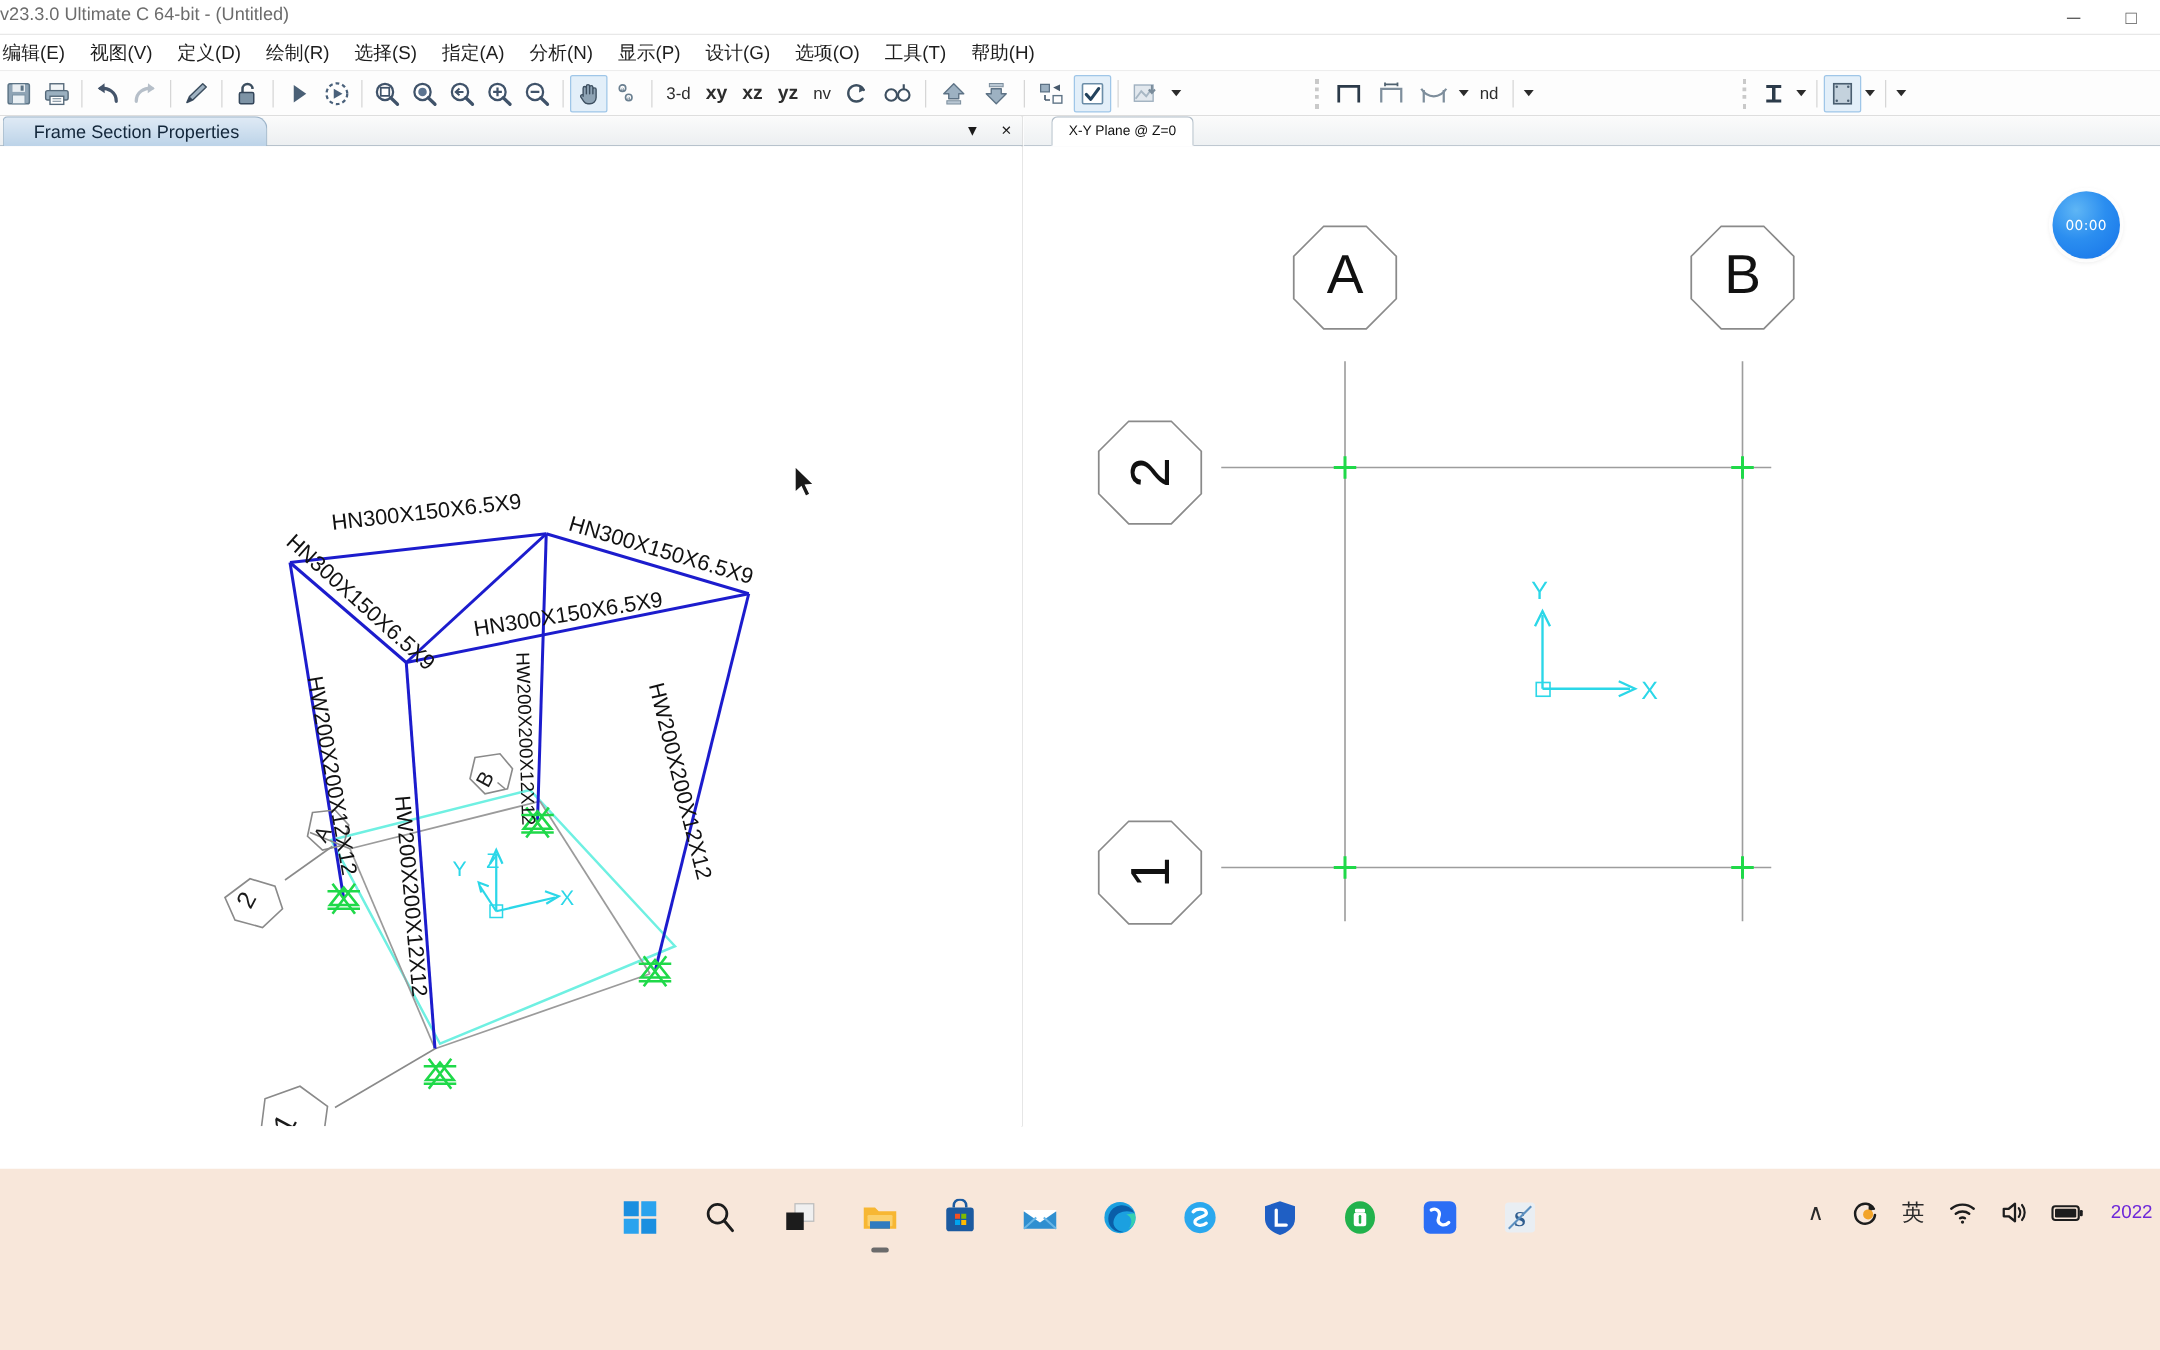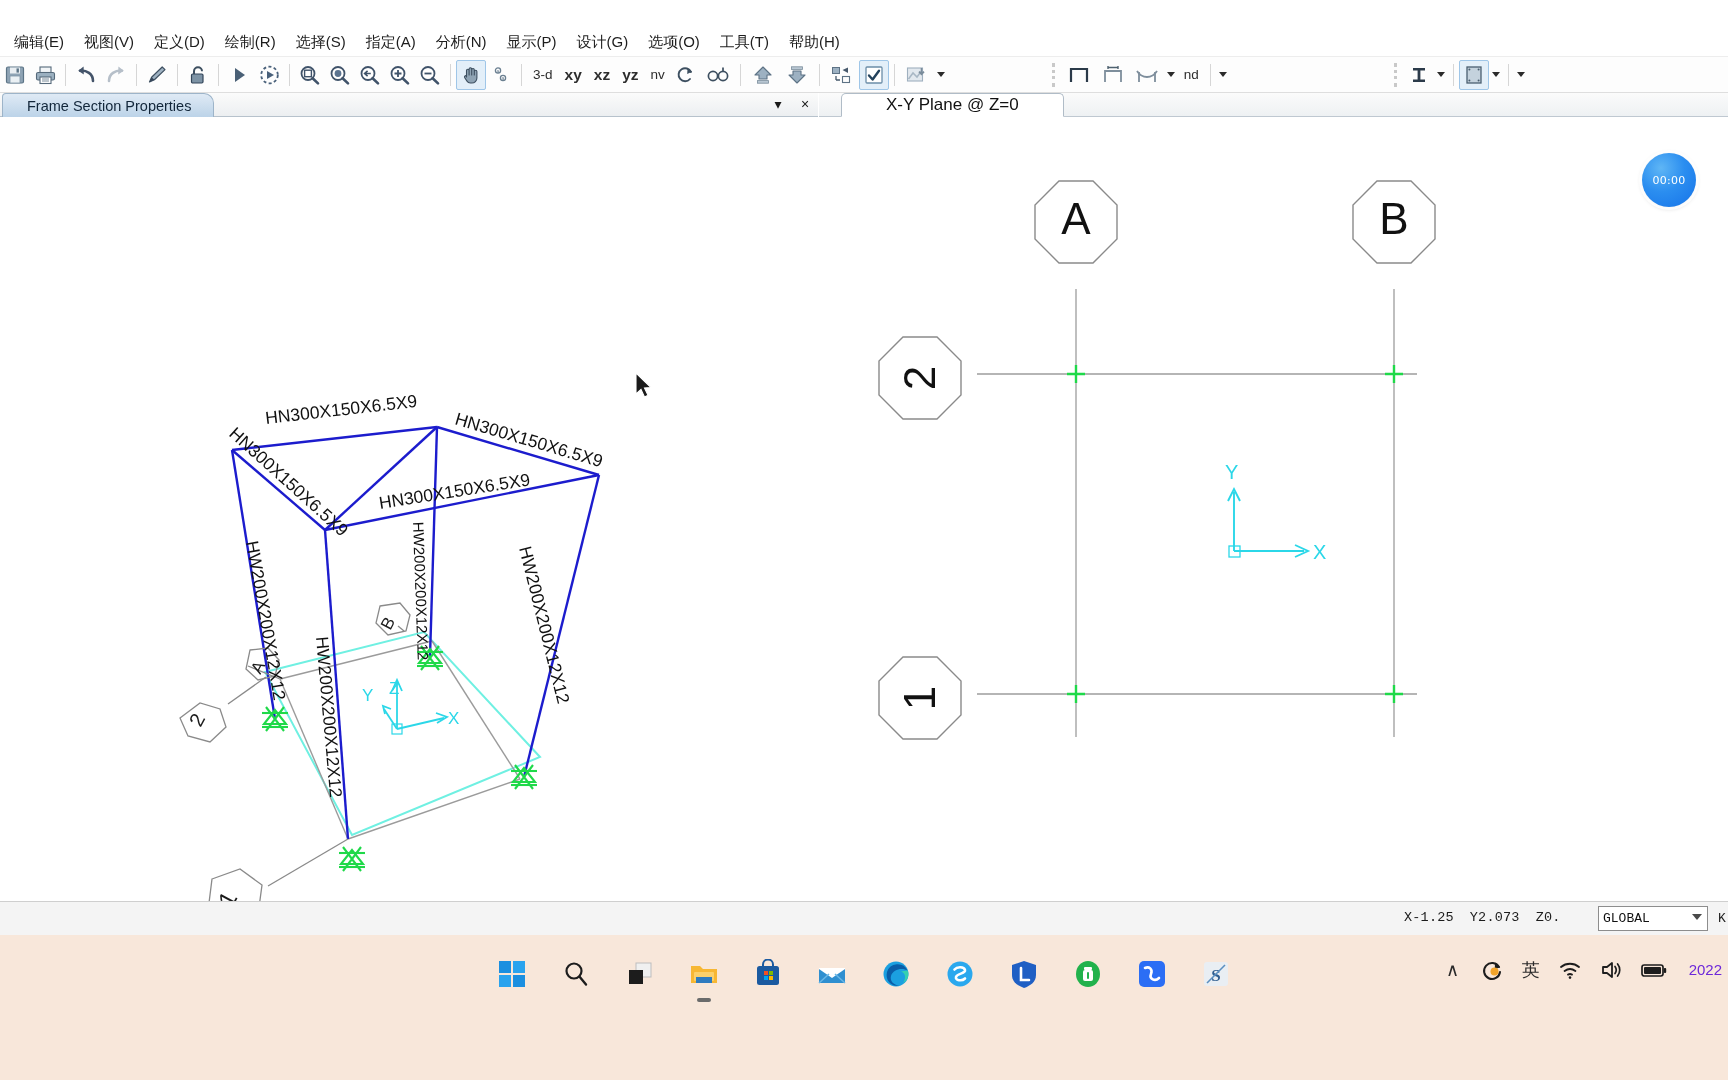--- a/index.html
+++ b/index.html
@@ -34,21 +34,21 @@
   }
   .titlebar .wbtn.min { right: 46px; }
   .titlebar .wbtn.max { right: 0px; }
 
   
   .menubar {
     position: absolute; left: 0; top: 28px; width: 1728px; height: 29px;
     background: #ffffff;
     border-bottom: 1px solid #ededed;
     display: flex; align-items: center;
-    padding-left: 12px;
+    padding-left: 0px;
   }
   .menubar .mi {
     font-size: 15px; color: #1d1d1d;
     padding: 2px 10px;
     white-space: nowrap;
     cursor: default;
   }
   .menubar .mi:first-child { padding-left: 2px; }
 
   
@@ -134,26 +134,26 @@
     width: 909px; height: 808px;
     background: #ffffff;
   }
   .view-tabstrip {
     position: absolute; left: 0; top: 0; width: 909px; height: 24px;
     background: linear-gradient(#fbfbfb, #eef1f3);
     border-bottom: 1px solid #bfc8d1;
   }
   .view-tab {
     position: absolute; left: 22px; top: 0px;
-    height: 24px; padding: 0 44px;
+    height: 24px; padding: 0 13px;
     background: #ffffff;
     border: 1px solid #b0bcc7; border-bottom: 1px solid #ffffff;
     border-radius: 5px 5px 0 0;
     display: flex; align-items: center;
-    font-size: 17px; color: #111; white-space: nowrap;
+    font-size: 11px; color: #111; white-space: nowrap;
   }
   .view-body {
     position: absolute; left: 0; top: 24px; width: 909px; height: 784px;
     background: #ffffff; overflow: hidden;
   }
 
   .timer-badge {
     position: absolute; right: 32px; top: 36px;
     width: 54px; height: 54px; border-radius: 50%;
     background: radial-gradient(circle at 35% 28%, #5fb6f5 0%, #2b8ef0 45%, #1572e8 100%);
@@ -228,20 +228,25 @@
   }
 
   svg { display: block; }
   .lbl { font-family: "Liberation Sans", sans-serif; }
 </style>
 </head>
 <body>
 
 <div id="app">
 
+  <div class="titlebar">
+    <div class="ttl">v23.3.0 Ultimate C 64-bit - (Untitled)</div>
+    <div class="wbtn min">─</div>
+    <div class="wbtn max">□</div>
+  </div>
 
   <div class="menubar">
     <div class="mi">编辑(E)</div>
     <div class="mi">视图(V)</div>
     <div class="mi">定义(D)</div>
     <div class="mi">绘制(R)</div>
     <div class="mi">选择(S)</div>
     <div class="mi">指定(A)</div>
     <div class="mi">分析(N)</div>
     <div class="mi">显示(P)</div>
@@ -638,32 +643,20 @@
         <g fill="#2bd7e8" font-size="20" class="lbl">
           <text x="406" y="362">Y</text>
           <text x="494" y="442">X</text>
         </g>
       </svg>
 
       <div class="timer-badge">00:00</div>
     </div>
   </div>
 
-  <div class="statusbar">
-    <div class="status-coords">
-      <span>X-1.25</span>
-      <span>Y2.073</span>
-      <span>Z0.</span>
-    </div>
-    <div class="status-combo">
-      <span>GLOBAL</span>
-      <span class="cb-caret"></span>
-    </div>
-    <div class="status-right-extra">K</div>
-  </div>
 
   <div class="taskbar">
     <div class="tb-center">
 
       <div class="tb-ico">
         <svg width="30" height="30" viewBox="0 0 30 30">
           <rect x="2" y="2" width="12" height="12" fill="#1b8fe0"></rect>
           <rect x="16" y="2" width="12" height="12" fill="#2aa3ee"></rect>
           <rect x="2" y="16" width="12" height="12" fill="#2aa3ee"></rect>
           <rect x="16" y="16" width="12" height="12" fill="#1b8fe0"></rect>

